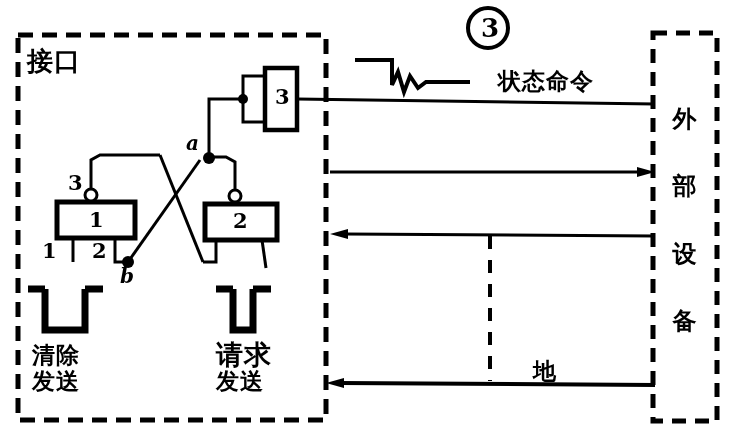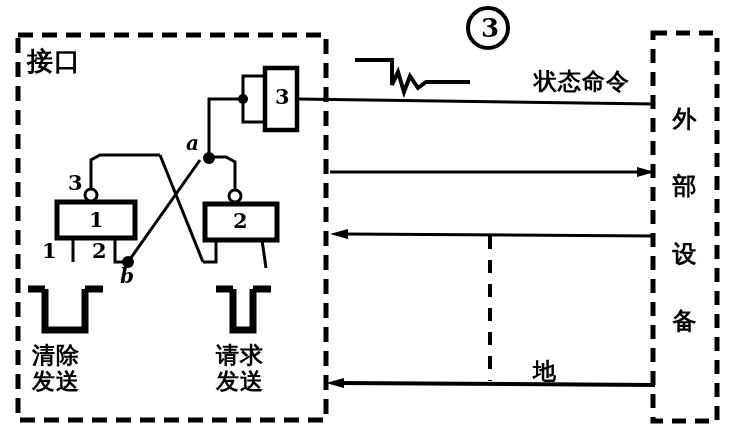--- a/index.html
+++ b/index.html
@@ -137,32 +137,32 @@
   <div class="txt numlbl" style="left:68px; top:172px; font-size:21px;">3</div>
 
   <div class="txt numlbl" style="left:42px; top:240px; font-size:21px;">1</div>
 
   <div class="txt numlbl" style="left:92px; top:240px; font-size:21px;">2</div>
 
   <div class="txt italic-lbl" style="left:186px; top:133px; font-size:20px;">a</div>
 
   <div class="txt italic-lbl" style="left:120px; top:266px; font-size:20px;">b</div>
 
-  <div class="txt cjk" style="left:498px; top:70px; font-size:23px;margin-left:36px;">状态命令</div>
+  <div class="txt cjk" style="left:498px; top:70px; font-size:23px;">状态命令</div>
 
 
   <div class="txt cjk" style="left:533px; top:360px; font-size:23px;">地</div>
 
   <div style="position:absolute; left:32px; top:342px; color:#000;">
     <div class="cjk" style="font-size:23px; line-height:26px;">清除</div>
     <div class="cjk" style="font-size:23px; line-height:26px;">发送</div>
   </div>
 
   <div style="position:absolute; left:216px; top:342px; color:#000;">
-    <div class="cjk" style="font-size:23px; line-height:26px;">请求</div>
+    <div class="cjk" style="font-size:27px; line-height:26px;">请求</div>
     <div class="cjk" style="font-size:23px; line-height:26px;">发送</div>
   </div>
 
   <div class="vert-col" style="left:667px; top:85px; width:36px; height:270px; font-size:24px;">
     <span class="cjk">外</span>
     <span class="cjk">部</span>
     <span class="cjk">设</span>
     <span class="cjk">备</span>
   </div>
 

